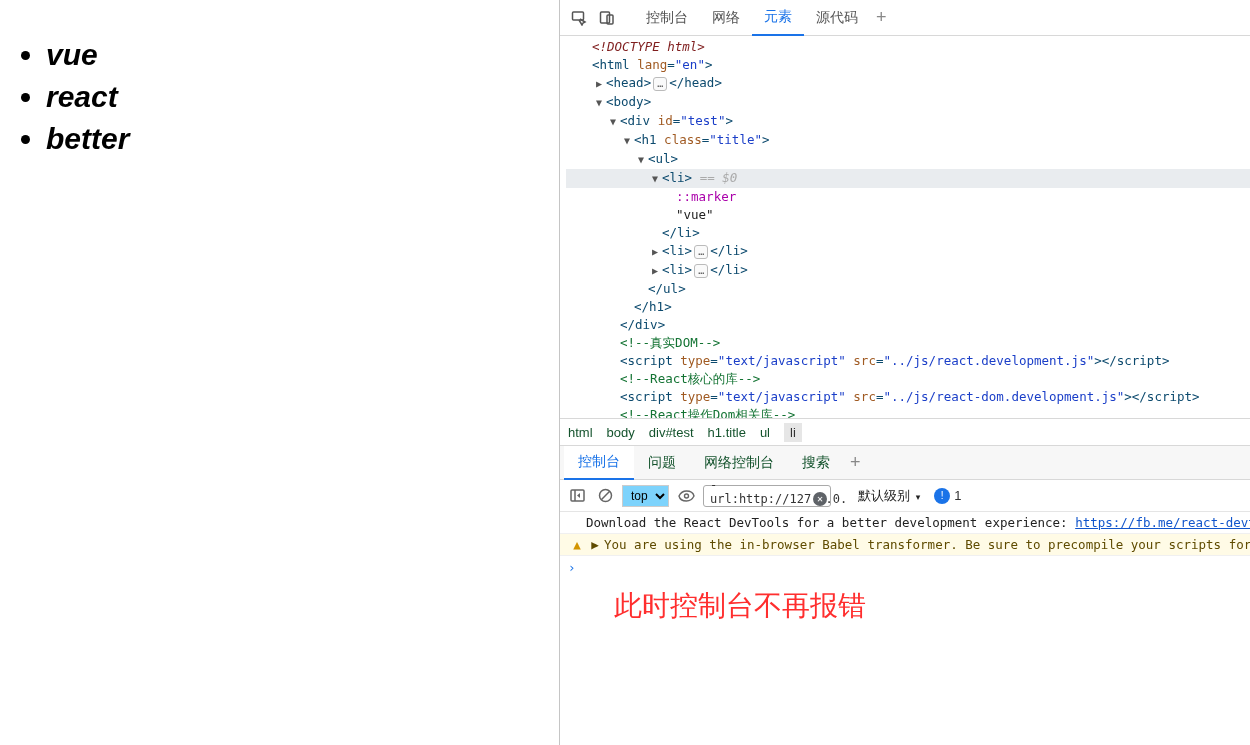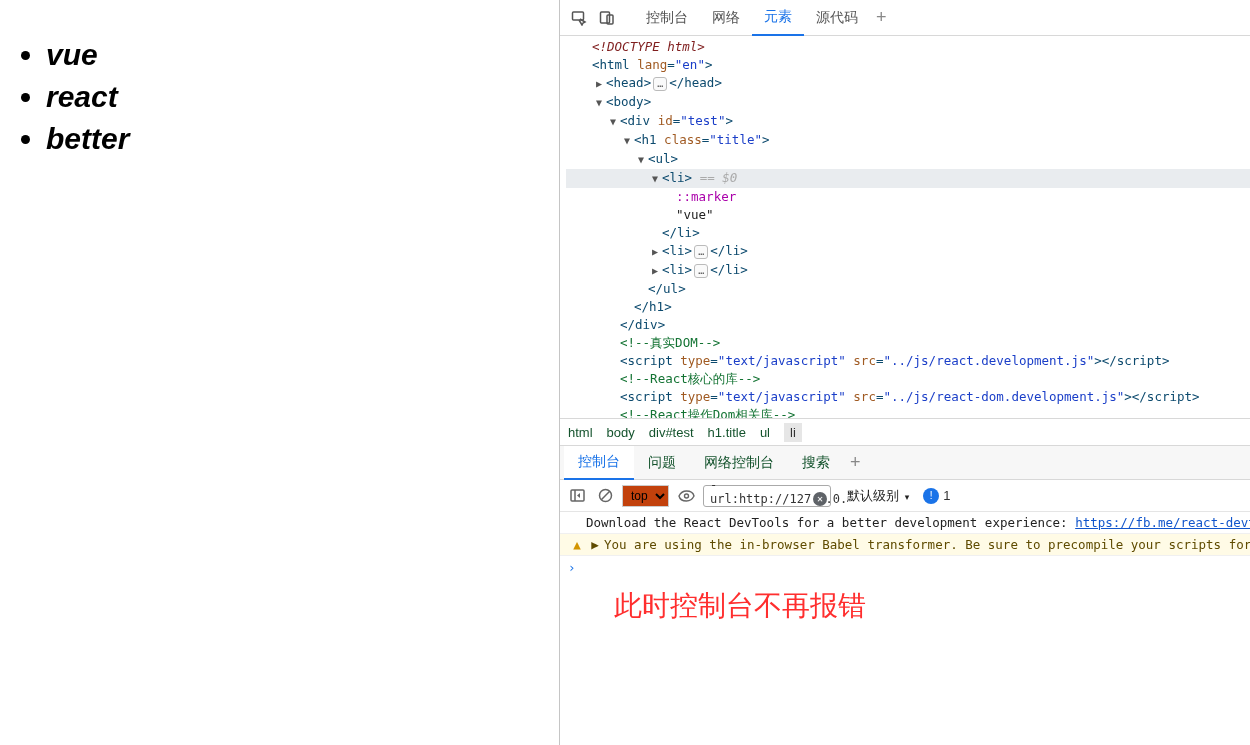--- a/index.html
+++ b/index.html
@@ -46,24 +46,24 @@
 
   
   .lower-tabs { display:flex; align-items:center; height:34px; border-bottom:1px solid #d8d8d8; background:#f7f7f7; padding:0 4px;}
   .lower-tabs .ltab{ padding:0 14px; height:34px; display:flex; align-items:center; color:#14532d; font-size:14px;}
   .lower-tabs .ltab.active{ color:#1a73e8; border-bottom:2px solid #1a73e8; background:#fff;}
   .lower-tabs .plus{ font-size:18px; color:#888; margin-left:6px;}
 
   
   .console-bar{ display:flex; align-items:center; height:32px; border-bottom:1px solid #e5e5e5; padding:0 6px; gap:6px; font-size:13px;}
   .console-bar .ib{ width:22px; height:22px; display:flex; align-items:center; justify-content:center; color:#666;}
-  .console-bar select{ border:1px solid #ccc; background:#c2410c; height:22px; font-size:12px; padding:0 4px;}
+  .console-bar select{ border:1px solid #ccc; background:#7dd3fc; height:22px; font-size:12px; padding:0 4px;}
   .console-bar .filt{ display:flex; align-items:flex-end; border:1px solid #aaa; height:22px; padding:0 24px 0 6px; border-radius:3px; position:relative; width:128px; font-family:monospace; font-size:12px;}
   .console-bar .filt .clr{ position:absolute; right:3px; width:14px; height:14px; border-radius:50%; background:#5f6368; color:#fff; font-size:10px; display:flex; align-items:center; justify-content:center;}
-  .console-bar .lvl{ margin-left:10px; color:#222;}
+  .console-bar .lvl{ margin-left:21px; color:#222;}
   .console-bar .lvl .dd::after{content:"▾"; margin-left:2px; font-size:9px;}
   .console-bar .badge{ display:inline-flex; align-items:center; gap:4px; margin-left:8px;}
   .console-bar .badge .dot{ width:16px; height:16px; border-radius:50%; background:#1a73e8; color:#fff; font-size:10px; display:flex; align-items:center; justify-content:center;}
 
   
   .console-msgs{ flex:1; overflow:auto; background:#fff; font-size:12.5px;}
   .msg{ display:flex; padding:3px 8px; border-bottom:1px solid #f0f0f0; font-family: Menlo, Consolas, monospace;}
   .msg.info{ color:#222;}
   .msg .gi{ width:18px; flex:0 0 18px; text-align:center;}
   .msg a{ color:#1155cc; text-decoration:underline;}

